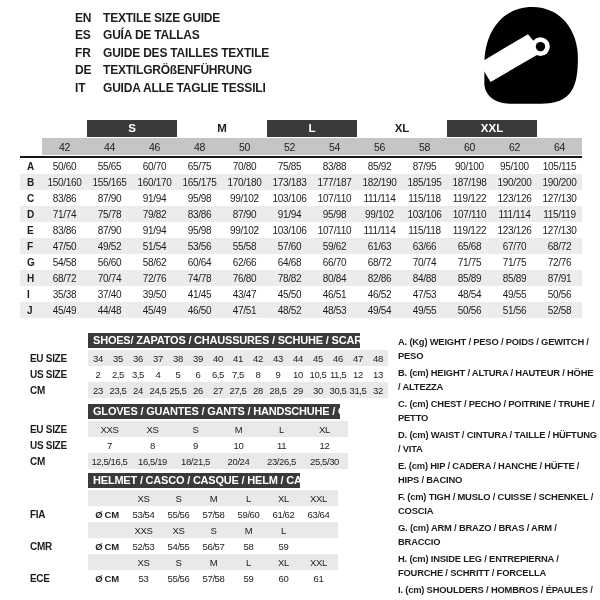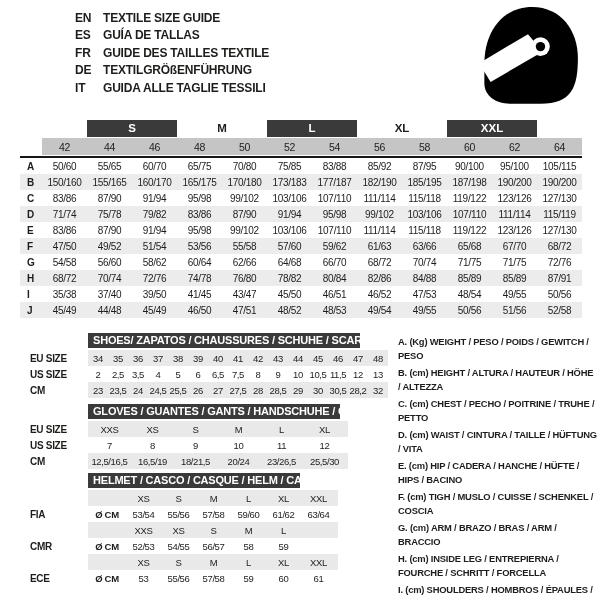--- a/index.html
+++ b/index.html
@@ -334,21 +334,21 @@
           <span class="scell">24,5</span>
           <span class="scell">25,5</span>
           <span class="scell">26</span>
           <span class="scell">27</span>
           <span class="scell">27,5</span>
           <span class="scell">28</span>
           <span class="scell">28,5</span>
           <span class="scell">29</span>
           <span class="scell">30</span>
           <span class="scell">30,5</span>
-          <span class="scell">28,2</span>
+          <span class="scell">31,5</span>
           <span class="scell">32</span>
         </span>
       </div>
       </div>
   </div>
 
   <div class="section gloves" style="left:30px; top:404px; width:368px">
     <div class="section-title" style="left:58px; width:252px">GLOVES / GUANTES / GANTS / HANDSCHUHE / GUANTI</div>
     <div class="srows">
 

